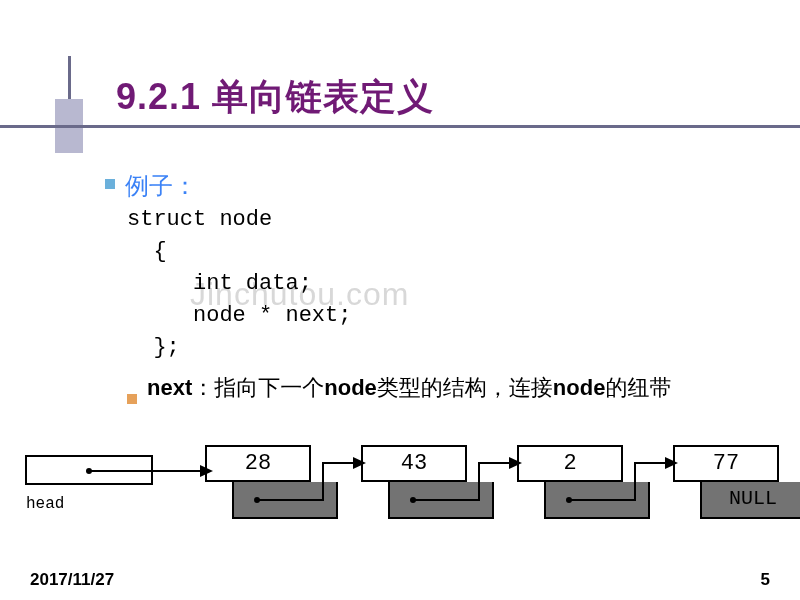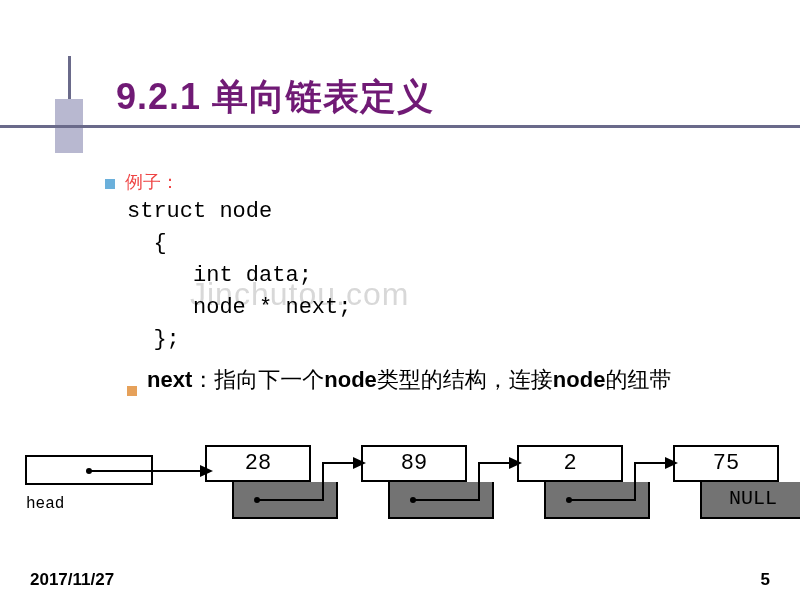--- a/index.html
+++ b/index.html
@@ -57,22 +57,22 @@
   }
   .sq-bullet {
     width: 10px;
     height: 10px;
     background: #6bb0db;
     margin-top: 9px;
     flex-shrink: 0;
   }
   .sq-bullet.orange { background: #e6a15a; }
   .example-label {
-    font-size: 18px;
-    color: #ef4444;
+    font-size: 24px;
+    color: #3b82f6;
   }
   .code {
     font-family: "Courier New", monospace;
     font-size: 22px;
     white-space: pre;
     color: #000;
     margin-left: 22px;
     line-height: 1.45;
     margin-top: 2px;
   }
@@ -202,29 +202,29 @@
 
 <div class="diagram">
   <div class="head-box"></div>
   <div class="head-label">head</div>
 
   <div class="node" style="left:180px">
     <div class="data">28</div>
     <div class="ptr"></div>
   </div>
   <div class="node" style="left:336px">
-    <div class="data">89</div>
+    <div class="data">43</div>
     <div class="ptr"></div>
   </div>
   <div class="node" style="left:492px">
     <div class="data">2</div>
     <div class="ptr"></div>
   </div>
   <div class="node" style="left:648px">
-    <div class="data">75</div>
+    <div class="data">77</div>
     <div class="ptr">NULL</div>
   </div>
 
   <svg class="arrow" style="left:60px; top:14px;" width="130" height="24">
     <line x1="4" y1="12" x2="115" y2="12" stroke="#000" stroke-width="2"></line>
     <polygon points="115,6 128,12 115,18" fill="#000"></polygon>
     <circle cx="4" cy="12" r="3" fill="#000"></circle>
   </svg>
 
   <svg class="arrow" style="left:228px; top:0;" width="120" height="70">

